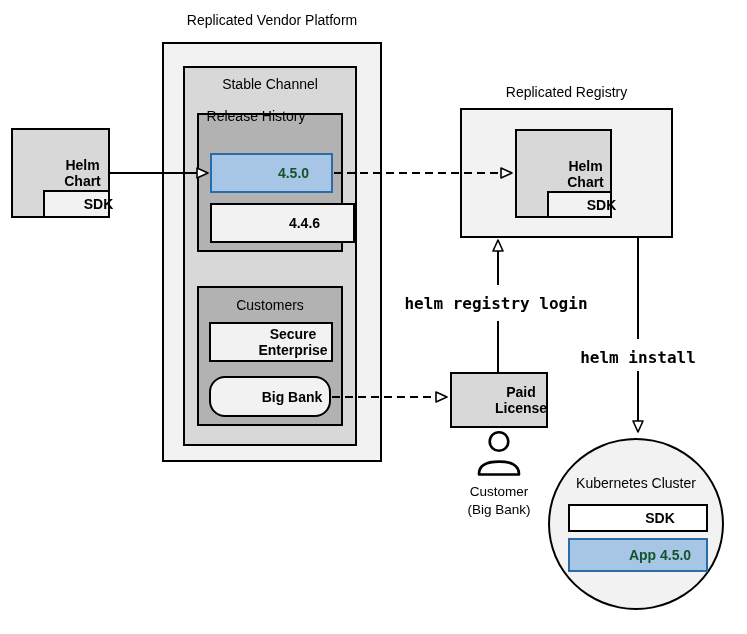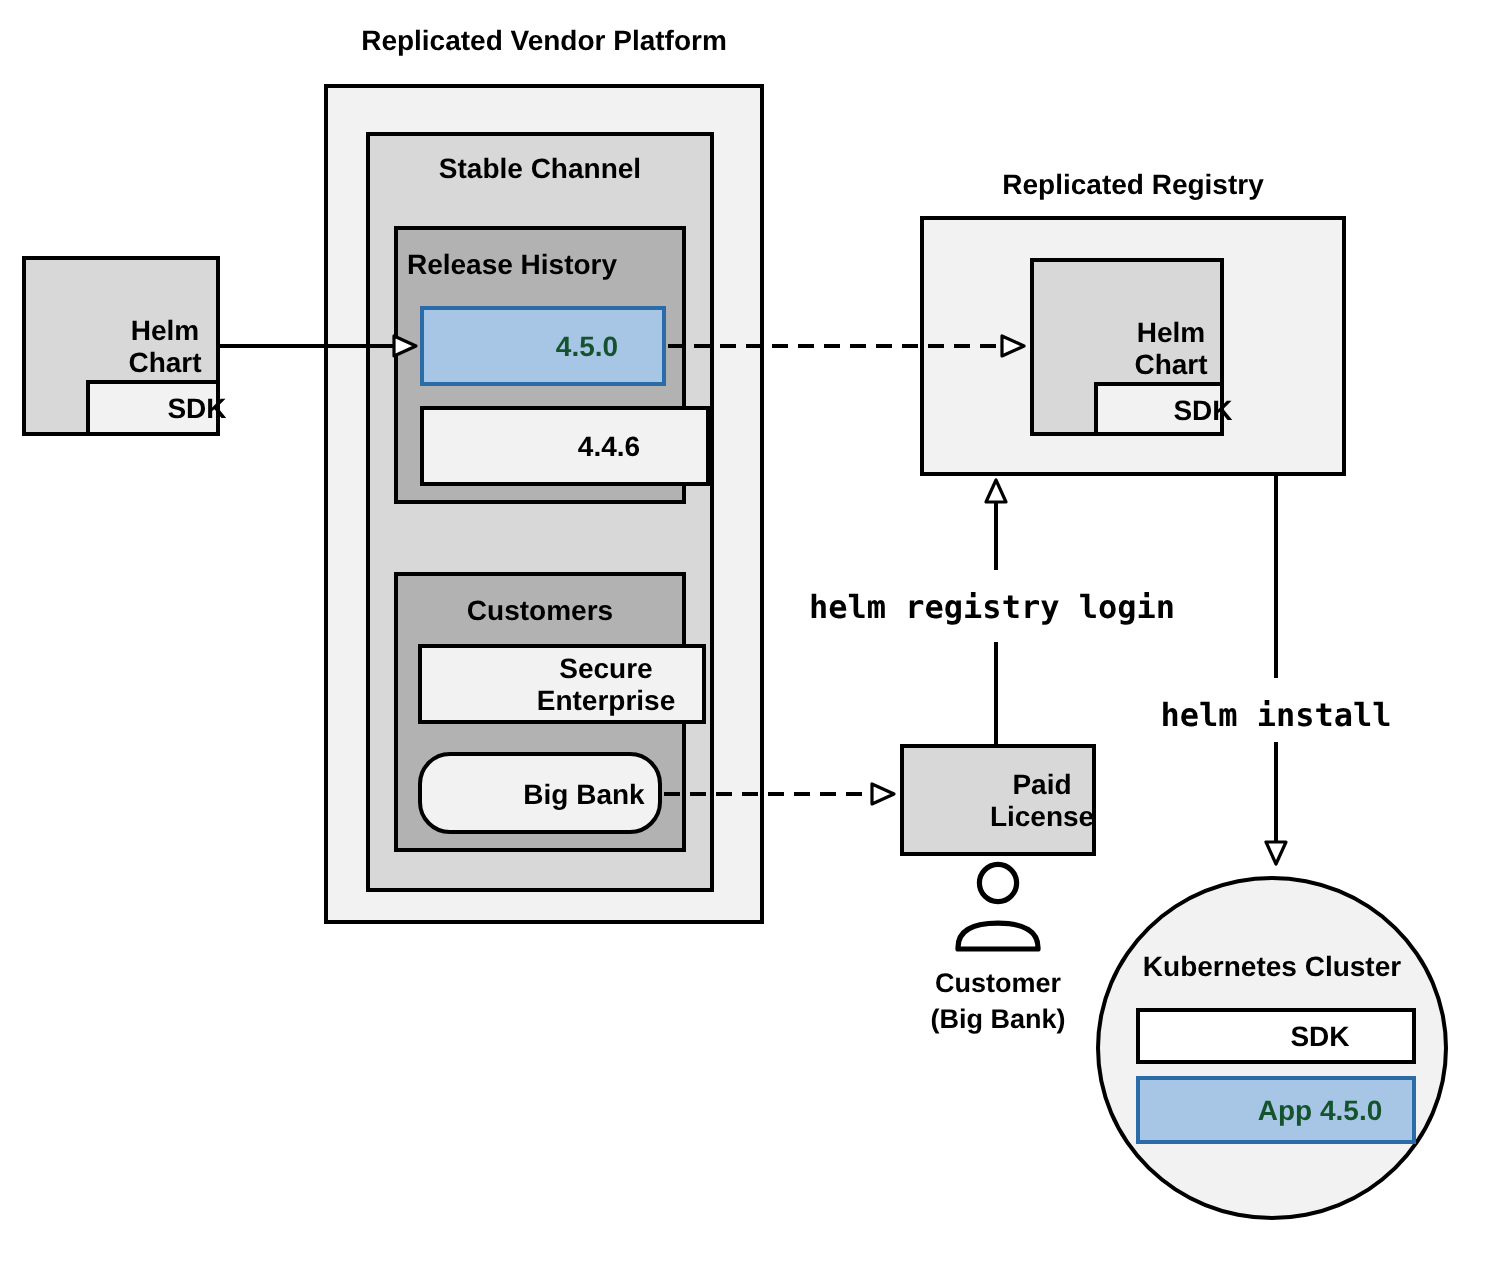--- a/index.html
+++ b/index.html
@@ -28,21 +28,21 @@
     display: flex;
     align-items: center;
     justify-content: center;
     text-align: center;
     padding-left: 44px;
   }
 
   .label {
     position: absolute;
     text-align: center;
-    font-weight: bold;
+    font-weight: normal;
     font-size: 14px;
     line-height: 16px;
     color: #000000;
   }
 
   .box-text {
     font-weight: bold;
     font-size: 14px;
     line-height: 16px;
     color: #000000;
@@ -83,34 +83,34 @@
 <div class="canvas">
 
   <div class="label" style="left:162px; top:12px; width:220px;">Replicated Vendor Platform</div>
 
   <div class="box light" style="left:162px; top:42px; width:220px; height:420px;"></div>
 
   <div class="box mid" style="left:183px; top:66px; width:174px; height:380px;"></div>
   <div class="label" style="left:183px; top:76px; width:174px;">Stable Channel</div>
 
   <div class="box dark" style="left:197px; top:113px; width:146px; height:139px;"></div>
-  <div class="label" style="left:197px; top:124px; width:118px;">Release History</div>
+  <div class="label" style="left:197px; top:108px; width:118px;">Release History</div>
 
   <div class="box blue vcenter" style="left:210px; top:153px; width:123px; height:40px;">
     <span class="box-text blue-text">4.5.0</span>
   </div>
 
   <div class="box light vcenter" style="left:210px; top:203px; width:145px; height:40px;">
     <span class="box-text">4.4.6</span>
   </div>
 
   <div class="box dark" style="left:197px; top:286px; width:146px; height:140px;"></div>
   <div class="label" style="left:197px; top:297px; width:146px;">Customers</div>
 
-  <div class="box light vcenter" style="left:209px; top:322px; width:144px; height:40px;">
+  <div class="box light vcenter" style="left:209px; top:322px; width:124px; height:40px;">
     <span class="box-text wrap-narrow">Secure Enterprise</span>
   </div>
 
   <div class="box light vcenter" style="left:209px; top:376px; width:122px; height:41px;border-radius:16px;">
     <span class="box-text">Big Bank</span>
   </div>
 
   <div class="box mid vcenter" style="left:11px; top:128px; width:99px; height:90px;">
     <span class="box-text">Helm Chart</span>
   </div>

